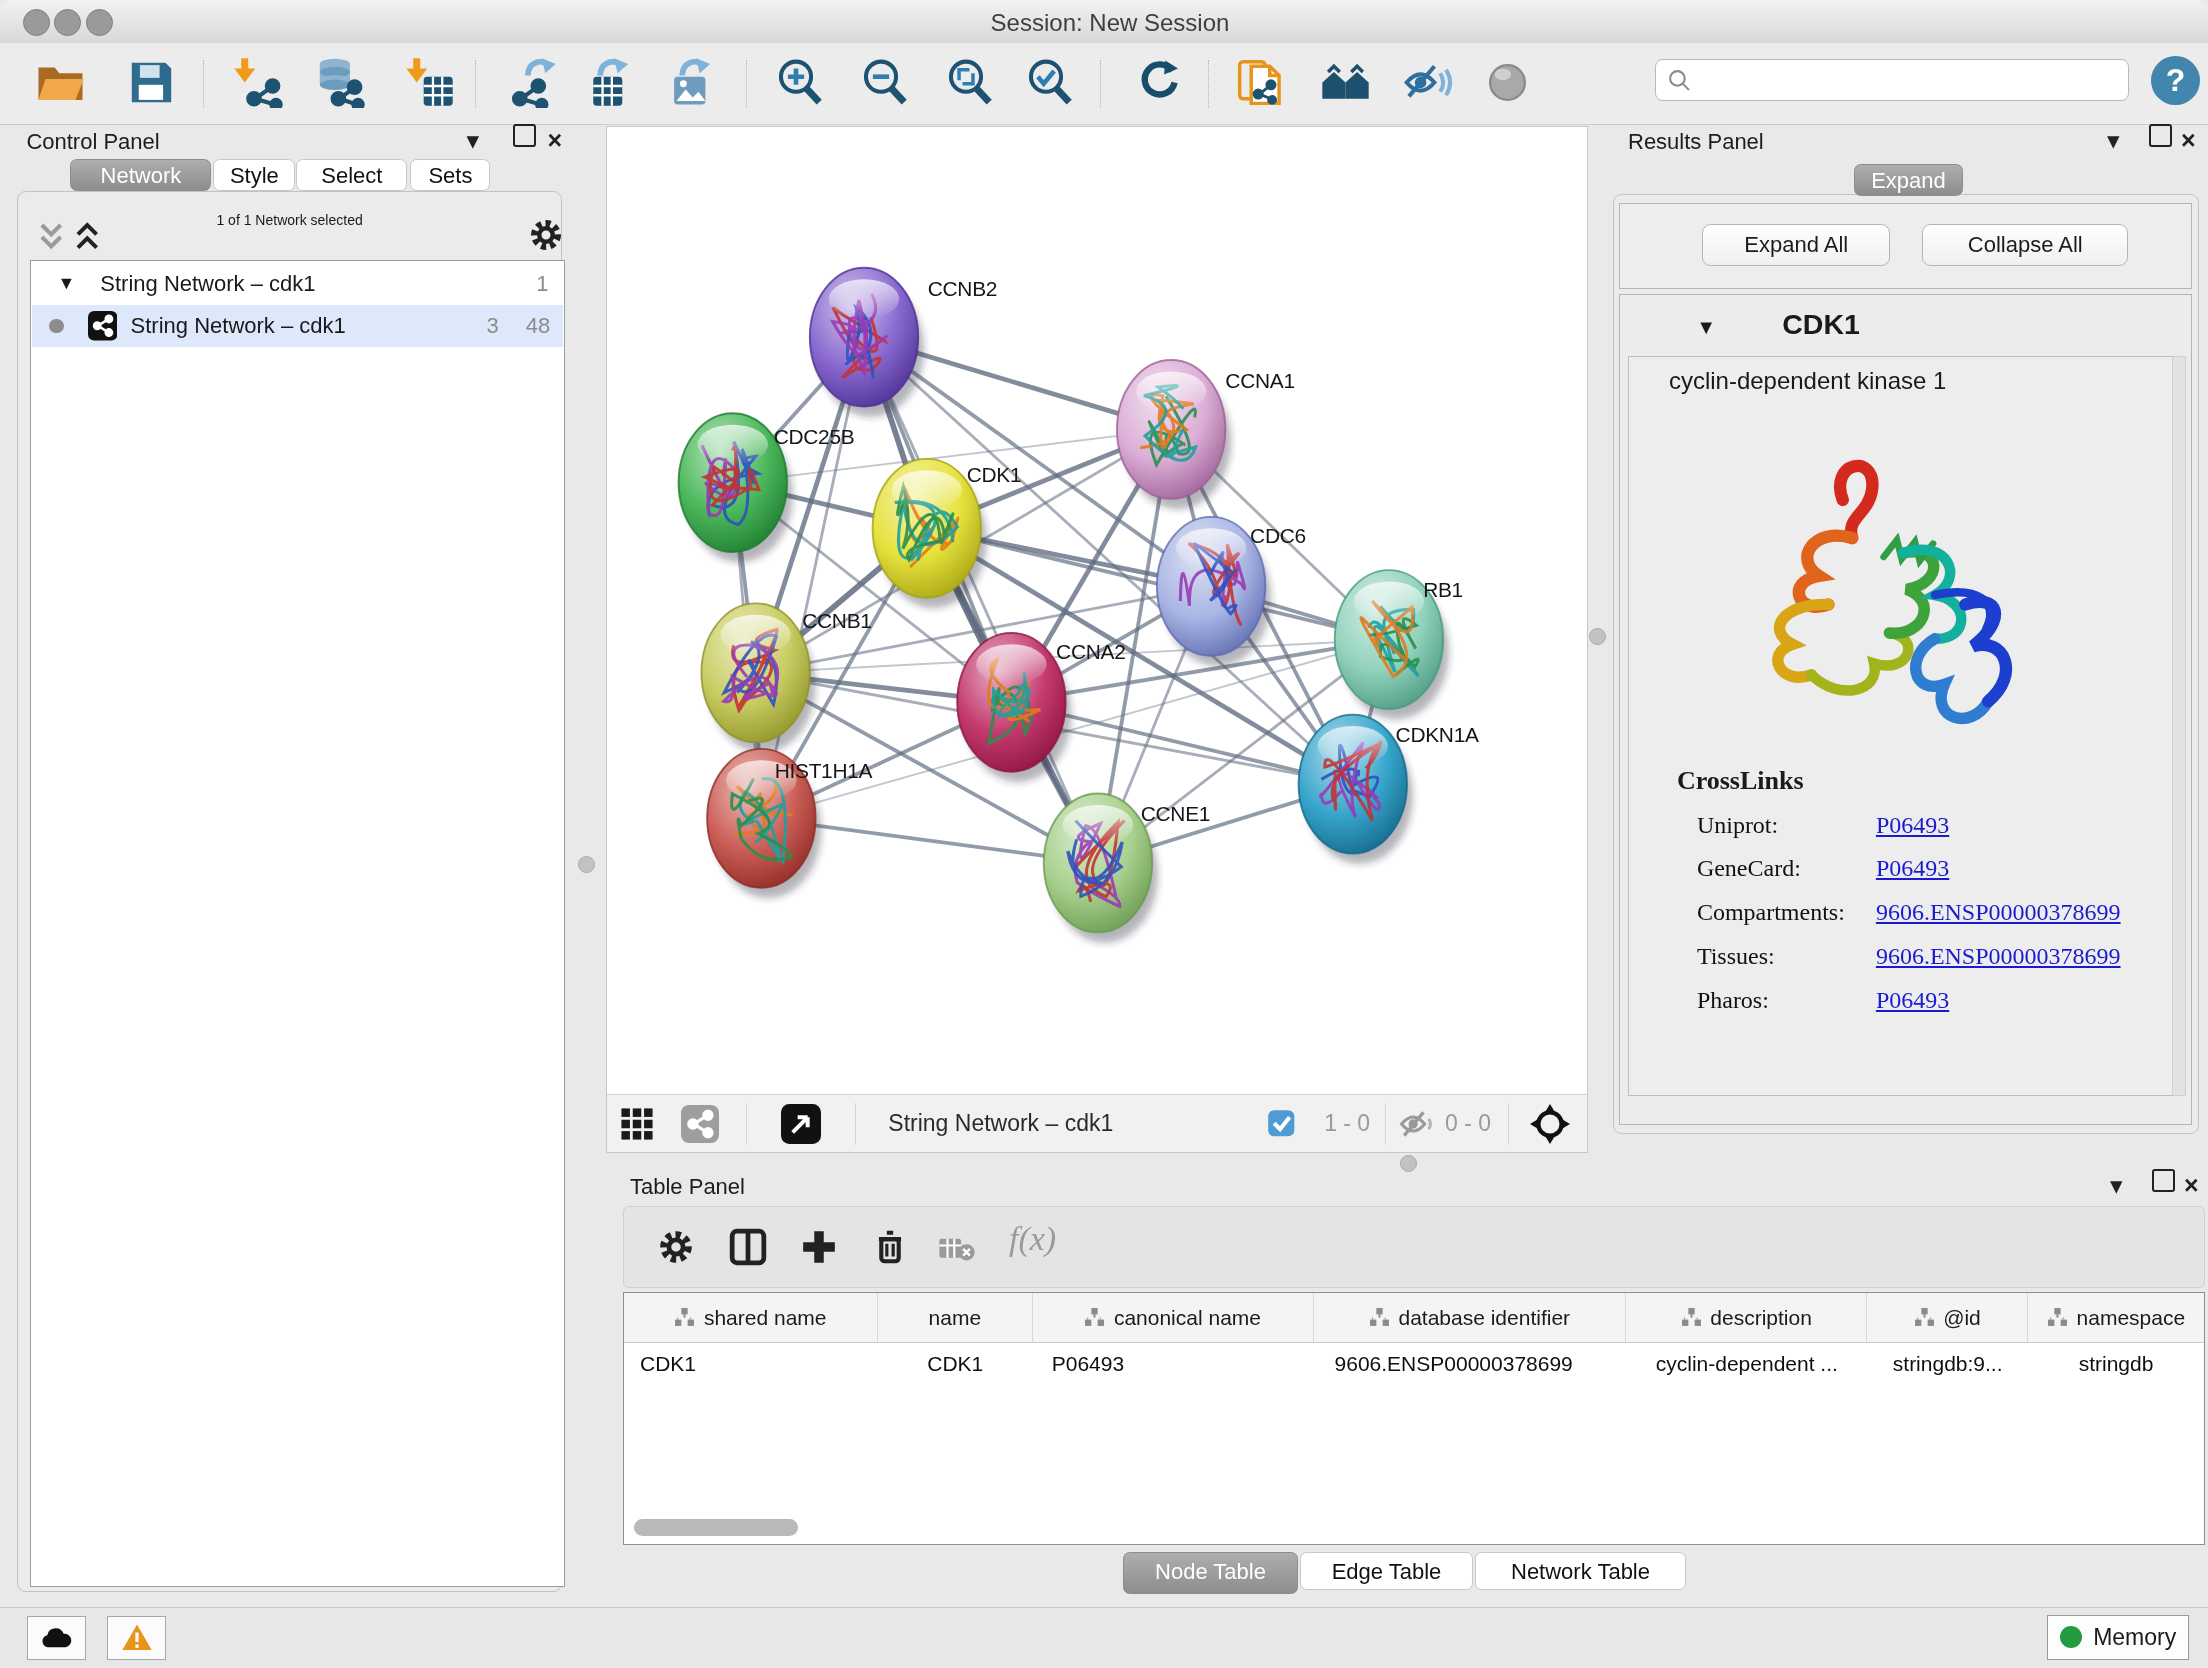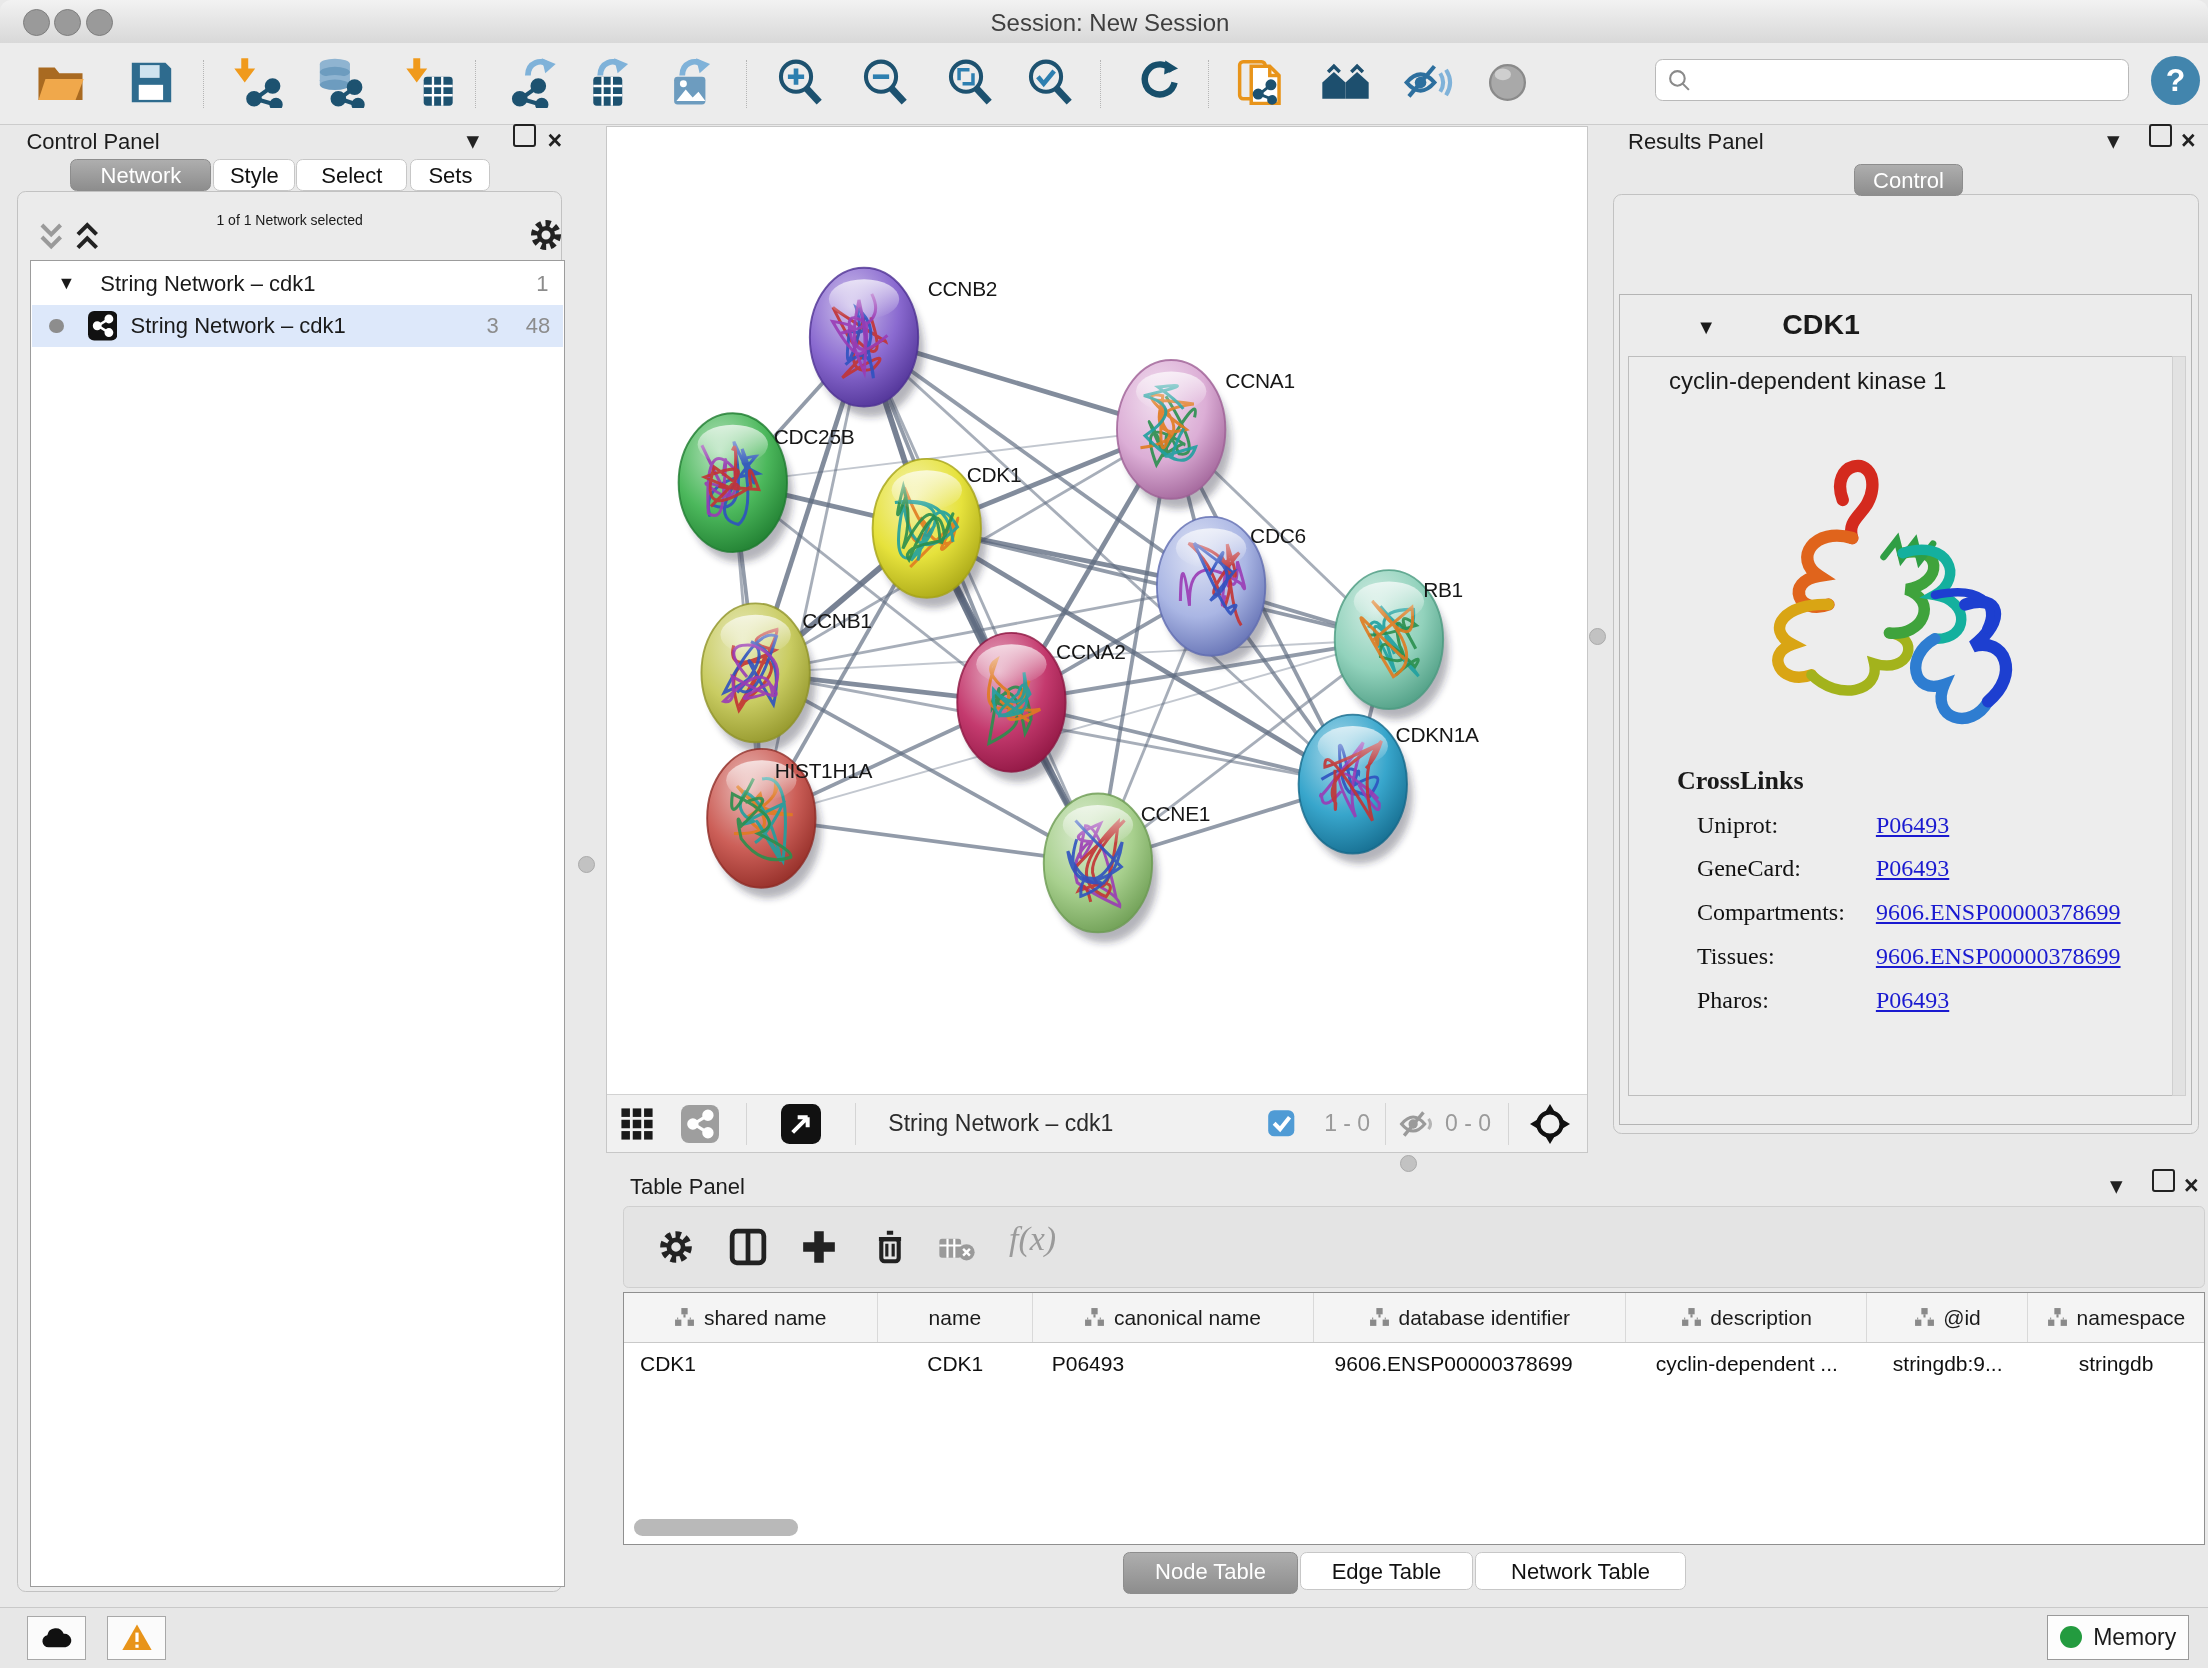--- a/index.html
+++ b/index.html
@@ -579,23 +579,27 @@
     </svg>
   </div>
 </div>
 
 <div class="abs" style="left:1605px;top:126px;width:599px;height:1010px">
   <div class="abs phead" style="left:23px;top:2.9px">Results Panel</div>
   <div class="pctrl" style="left:502px;top:0px">▾</div>
   <div class="pctrl" style="left:544px;top:-1.9px;width:19px;height:19px;border:2.9px solid #222;border-radius:2.9px"></div>
   <div class="pctrl" style="left:576px;top:0px;font-weight:bold">×</div>
 
-  <div class="tab sel" style="left:249px;top:38px;width:109px;z-index:2">Control</div>
+  <div class="tab sel" style="left:249px;top:38px;width:109px;z-index:2">Expand</div>
 
   <div class="abs panelbox" style="left:7.6px;top:68px;width:584px;height:938px">
+    <div class="abs rbox" style="left:5.7px;top:7.6px;width:571px;height:84px">
+      <div class="abs btn" style="left:82px;top:20px;width:186px;height:40px;line-height:40px">Expand All</div>
+      <div class="abs btn" style="left:302px;top:20px;width:204px;height:40px;line-height:40px">Collapse All</div>
+    </div>
     <div class="abs rbox" style="left:5.7px;top:99px;width:571px;height:829px;background:#ececec">
       <div class="abs" style="left:76px;top:21px;font-size:20px">▼</div>
       <div class="abs" style="left:162px;top:13.3px;font-size:28.5px;font-weight:bold">CDK1</div>
       <div class="abs" style="left:7.6px;top:61px;width:544px;height:738px;border:1px solid #bdbdbd;background:#ededed">
         <div class="abs" style="left:40px;top:9.5px;font-size:24px">cyclin-dependent kinase 1</div>
 
         <svg class="abs" style="left:57px;top:86px" width="361" height="285" viewBox="0 0 380 300">
           <g fill="none" stroke-linecap="round">
             <path d="M165 60 C150 20 200 10 196 48 C193 75 168 78 175 100" stroke="#d42a1e" stroke-width="13"></path>
             <path d="M175 100 C135 88 112 122 140 140 C104 146 118 182 150 170" stroke="#e0641c" stroke-width="13"></path>

